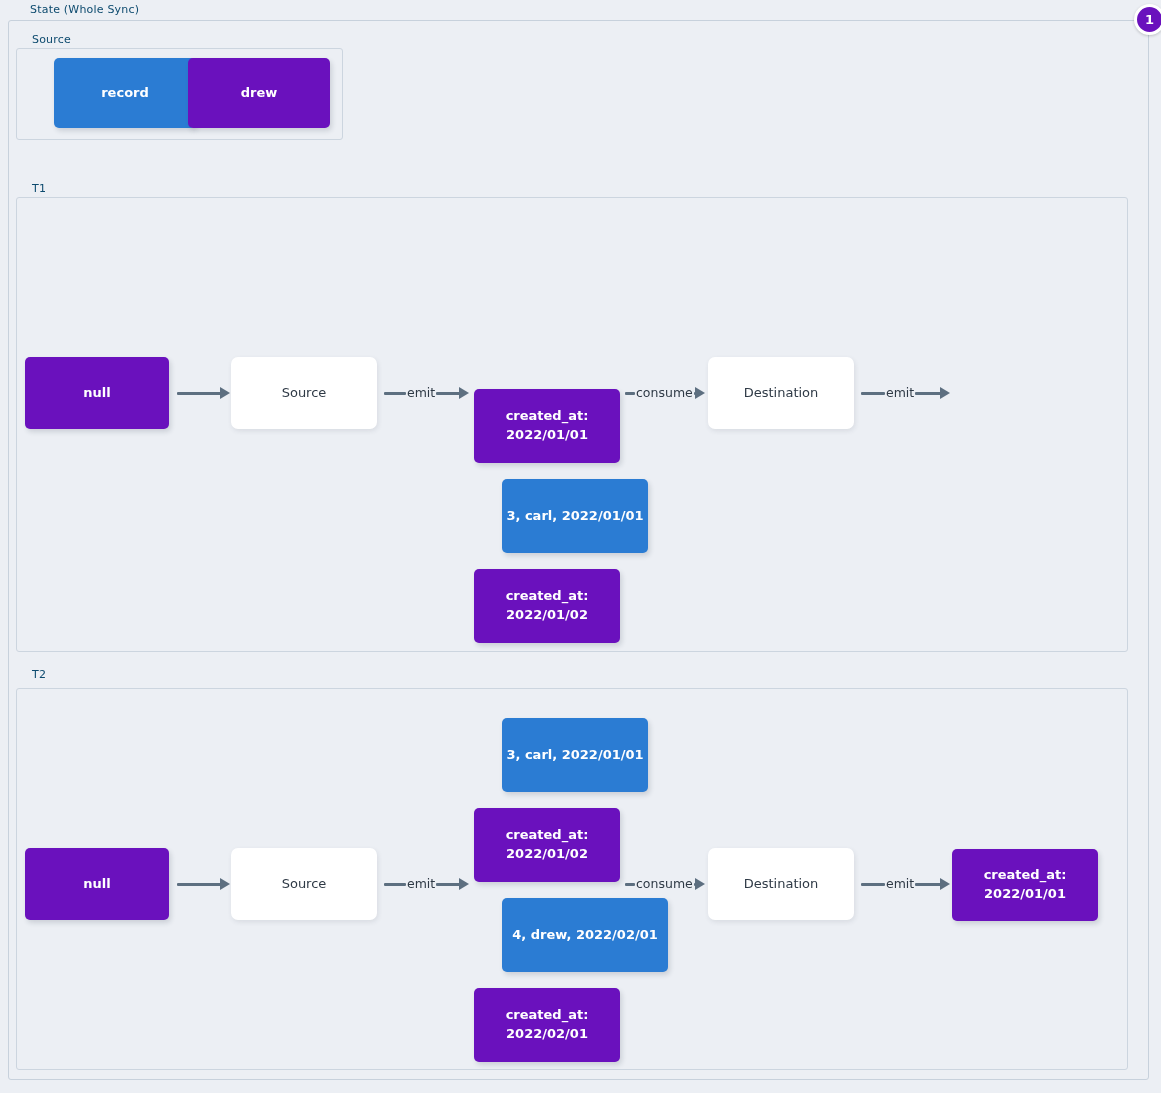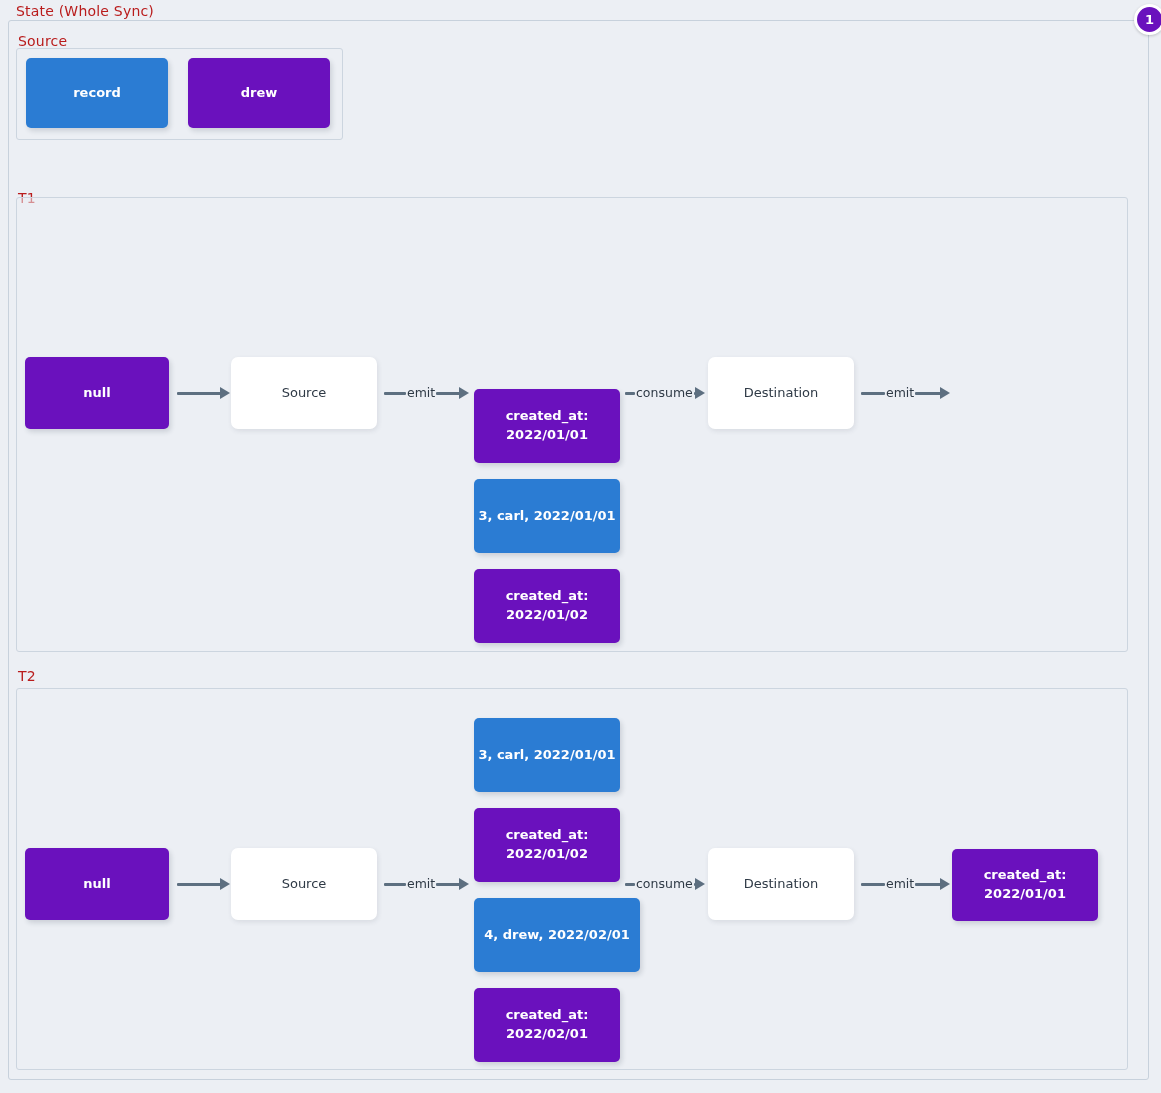--- a/index.html
+++ b/index.html
@@ -12,24 +12,25 @@
     position: relative;
     width: 1161px;
     height: 1093px;
     background: #eceff4;
     overflow: hidden;
   }
 
   
   .group-label {
     position: absolute;
-    font-size: 14px;
-    color: #b91c1c;
+    font-size: 11px;
+    color: #0c4a6e;
     letter-spacing: .2px;
     white-space: nowrap;
+    margin-left: 14px;
   }
   .group-frame {
     position: absolute;
     border: 1px solid #ccd5df;
     border-radius: 3px;
     background: rgba(236,239,244,0.55);
     box-sizing: border-box;
   }
   .group-frame.outer {
     border-color: #c7d1dc;
@@ -46,20 +47,21 @@
     text-align: center;
     font-size: 13px;
     line-height: 1.45;
     box-shadow: 2px 3px 5px rgba(40,50,70,0.16);
     white-space: pre-line;
   }
   .node.record {
     background: #2b7cd3;
     color: #ffffff;
     font-weight: 600;
+    margin-left: 28px;
   }
   .node.state {
     background: #6a11bd;
     color: #ffffff;
     font-weight: 600;
   }
   .node.plain {
     background: #ffffff;
     color: #2f3a46;
     font-weight: 400;
@@ -122,21 +124,21 @@
   <div class="group-label" style="left:16px; top:3px;">State (Whole Sync)</div>
   <div class="group-frame outer" style="left:8px; top:20px; width:1141px; height:1060px;"></div>
 
   <div class="badge" style="left:1134px; top:4px;">1</div>
 
   <div class="group-label" style="left:18px; top:33px;">Source</div>
   <div class="group-frame" style="left:16px; top:48px; width:327px; height:92px;"></div>
   <div class="node record" style="left:26px; top:58px; width:142px; height:70px;">record</div>
   <div class="node state" style="left:188px; top:58px; width:142px; height:70px;">drew</div>
 
-  <div class="group-label" style="left:18px; top:190px;">T1</div>
+  <div class="group-label" style="left:18px; top:182px;">T1</div>
   <div class="group-frame" style="left:16px; top:197px; width:1112px; height:455px;"></div>
 
   <div class="node state" style="left:25px; top:357px; width:144px; height:72px;">null</div>
 
   <div class="edge" style="left:177px; top:384px;">
     <div class="seg" style="width:44px;"></div>
     <div class="head"></div>
   </div>
 
   <div class="node plain" style="left:231px; top:357px; width:146px; height:72px;">Source</div>

